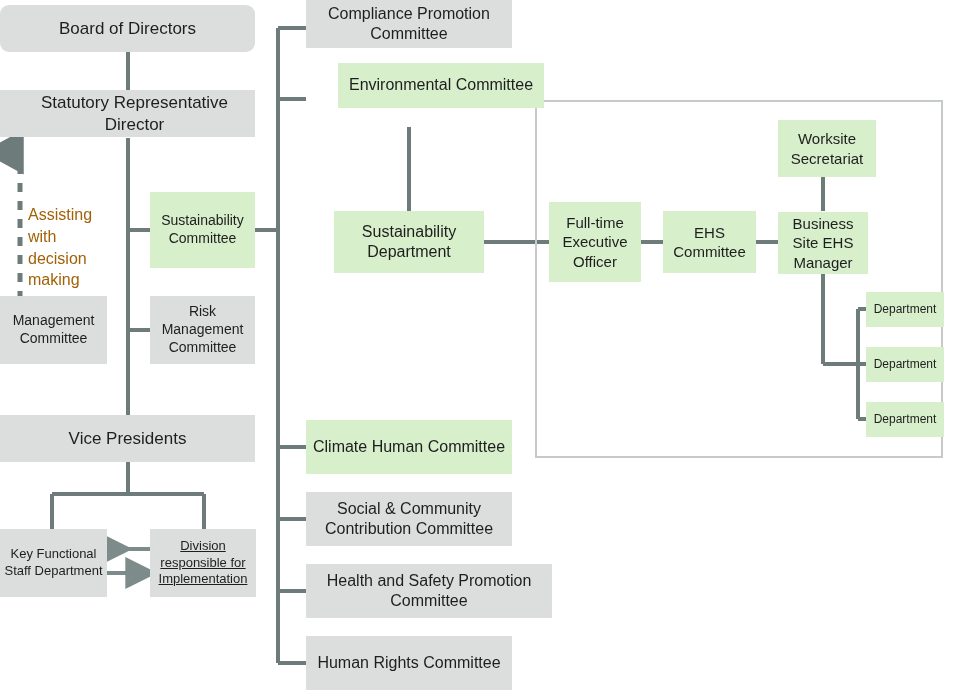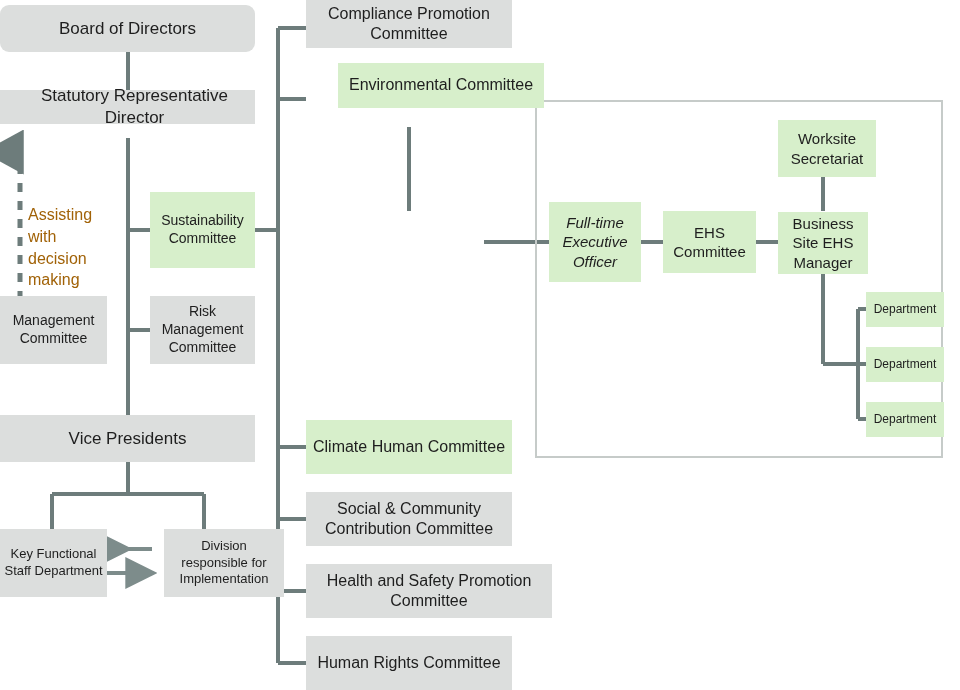--- a/index.html
+++ b/index.html
@@ -135,48 +135,49 @@
 
   <div class="note" style="left:28px; top:176px; width:86px;">
     <div>Assisting</div>
     <div>with</div>
     <div>decision</div>
     <div>making</div>
   </div>
 
   <div class="node node-gray fs-17" style="left:0px; top:5px; width:255px; height:47px;border-radius:9px;">Board of Directors</div>
 
-  <div class="node node-gray fs-17" style="left:0px; top:90px; width:255px; height:34px;padding-left:18px;">Statutory Representative Director</div>
+  <div class="node node-gray fs-17" style="left:0px; top:90px; width:255px; height:47px;padding-left:18px;">Statutory Representative Director</div>
 
   <div class="node node-gray fs-14" style="left:0px; top:296px; width:107px; height:68px;">Management Committee</div>
 
   <div class="node node-green fs-14" style="left:150px; top:192px; width:105px; height:76px;">Sustainability Committee</div>
 
   <div class="node node-gray fs-14" style="left:150px; top:296px; width:105px; height:68px;">Risk Management Committee</div>
 
   <div class="node node-gray fs-17" style="left:0px; top:415px; width:255px; height:47px;">Vice Presidents</div>
 
   <div class="node node-gray fs-13" style="left:0px; top:529px; width:107px; height:68px;">Key Functional Staff Department</div>
 
-  <div class="node node-gray fs-13" style="left:164px; top:529px; width:120px; height:68px;">Division responsible for Implementation</div>
+  <div class="node node-gray fs-13" style="left:150px; top:529px; width:106px; height:68px;text-decoration:underline;">Division responsible for Implementation</div>
 
   <div class="node node-gray fs-16" style="left:306px; top:0px; width:206px; height:48px;">Compliance Promotion Committee</div>
 
   <div class="node node-green fs-16" style="left:306px; top:63px; width:206px; height:45px;margin-left:32px;">Environmental Committee</div>
 
+  <div class="node node-green fs-16" style="left:334px; top:211px; width:150px; height:62px;">Sustainability Department</div>
 
   <div class="node node-green fs-16" style="left:306px; top:420px; width:206px; height:54px;">Climate Human Committee</div>
 
   <div class="node node-gray fs-16" style="left:306px; top:492px; width:206px; height:54px;">Social &amp; Community Contribution Committee</div>
 
   <div class="node node-gray fs-16" style="left:306px; top:564px; width:246px; height:54px;">Health and Safety Promotion Committee</div>
 
   <div class="node node-gray fs-16" style="left:306px; top:636px; width:206px; height:54px;">Human Rights Committee</div>
 
-  <div class="node node-green fs-15" style="left:549px; top:202px; width:92px; height:80px;font-style:italic;">Full-time Executive Officer</div>
+  <div class="node node-green fs-15" style="left:549px; top:202px; width:92px; height:80px;">Full-time Executive Officer</div>
 
   <div class="node node-green fs-15" style="left:663px; top:211px; width:93px; height:62px;">EHS Committee</div>
 
   <div class="node node-green fs-15" style="left:778px; top:120px; width:98px; height:57px;">Worksite Secretariat</div>
 
   <div class="node node-green fs-15" style="left:778px; top:212px; width:90px; height:62px;">Business Site EHS Manager</div>
 
   <div class="node node-green fs-12" style="left:866px; top:292px; width:78px; height:35px;">Department</div>
 
   <div class="node node-green fs-12" style="left:866px; top:347px; width:78px; height:35px;">Department</div>

